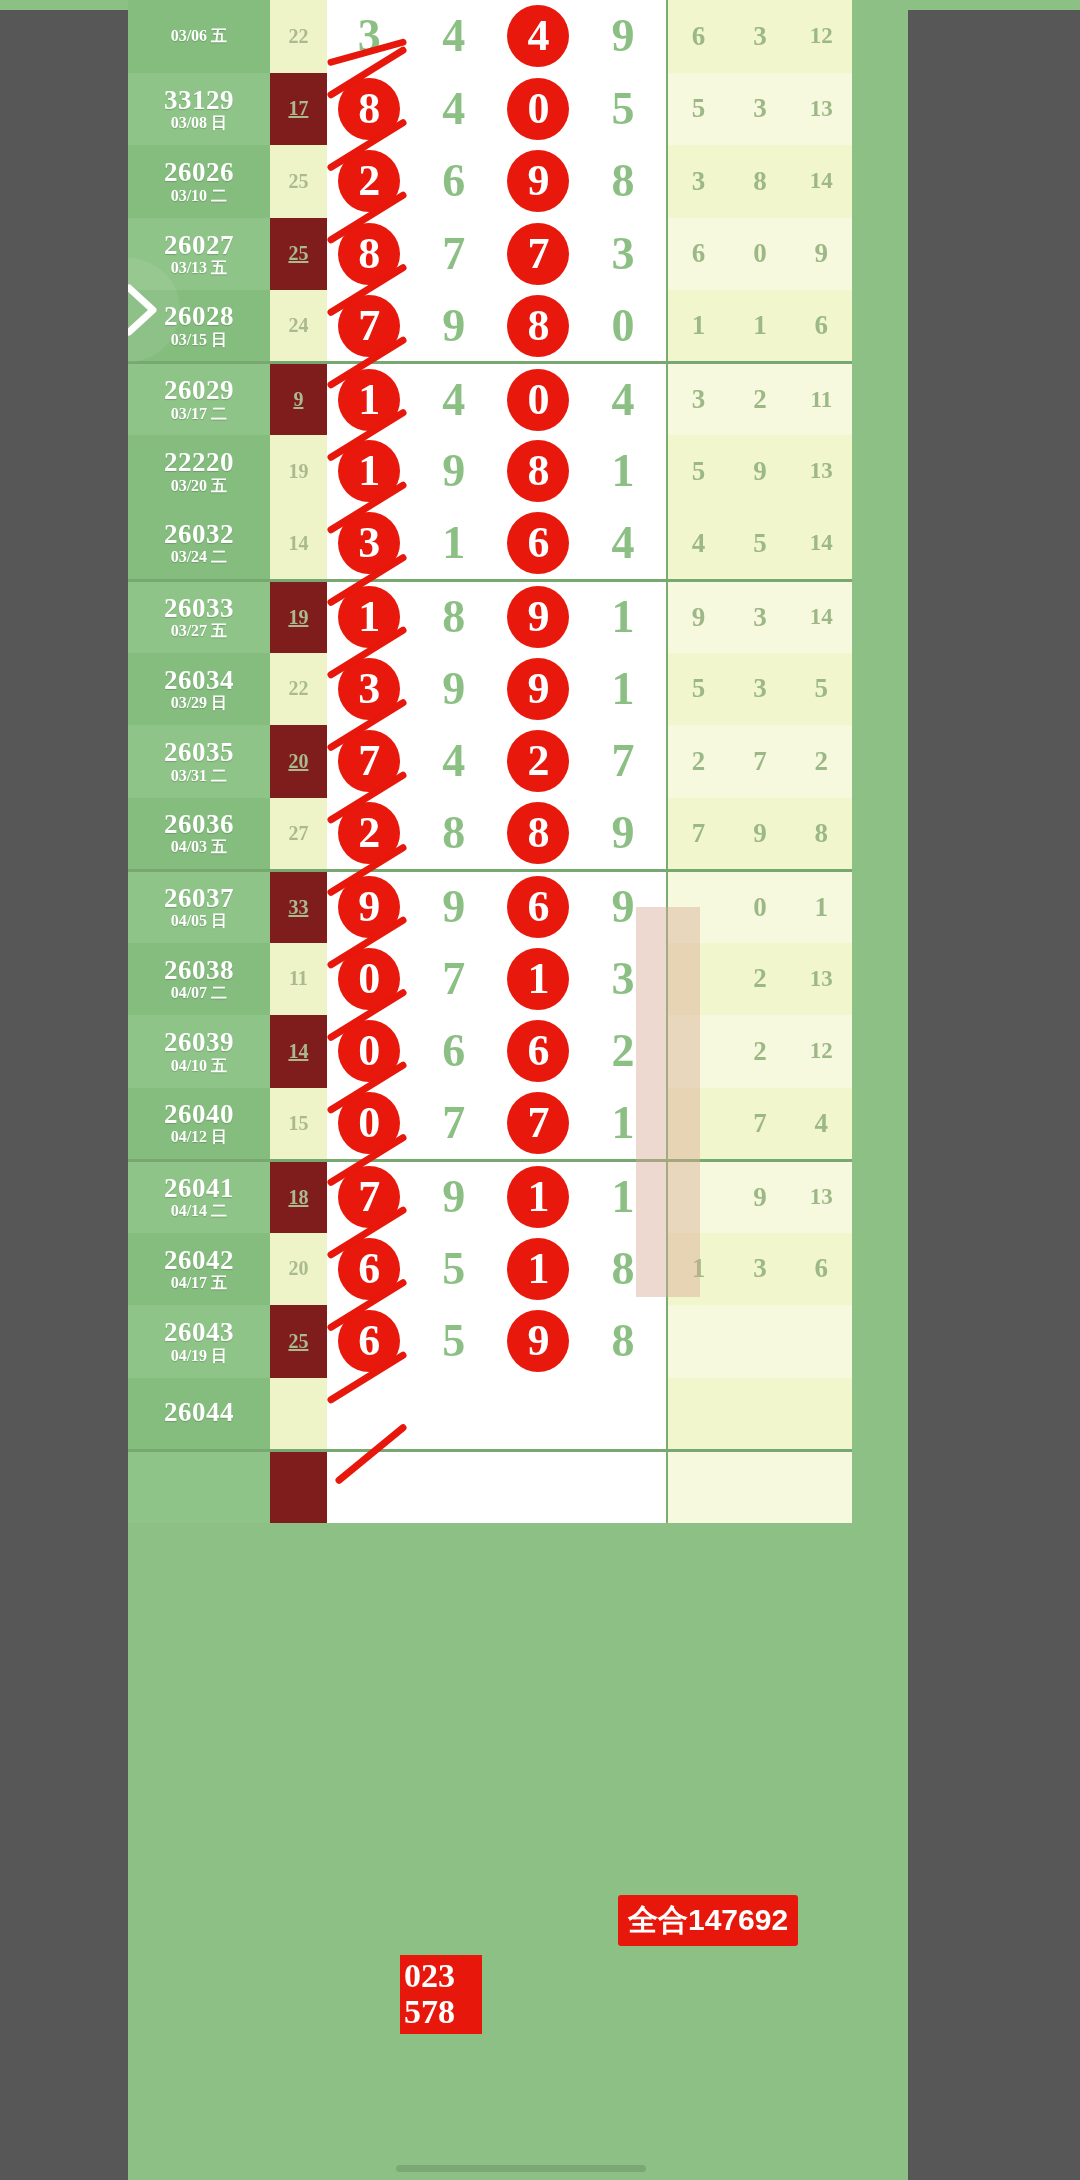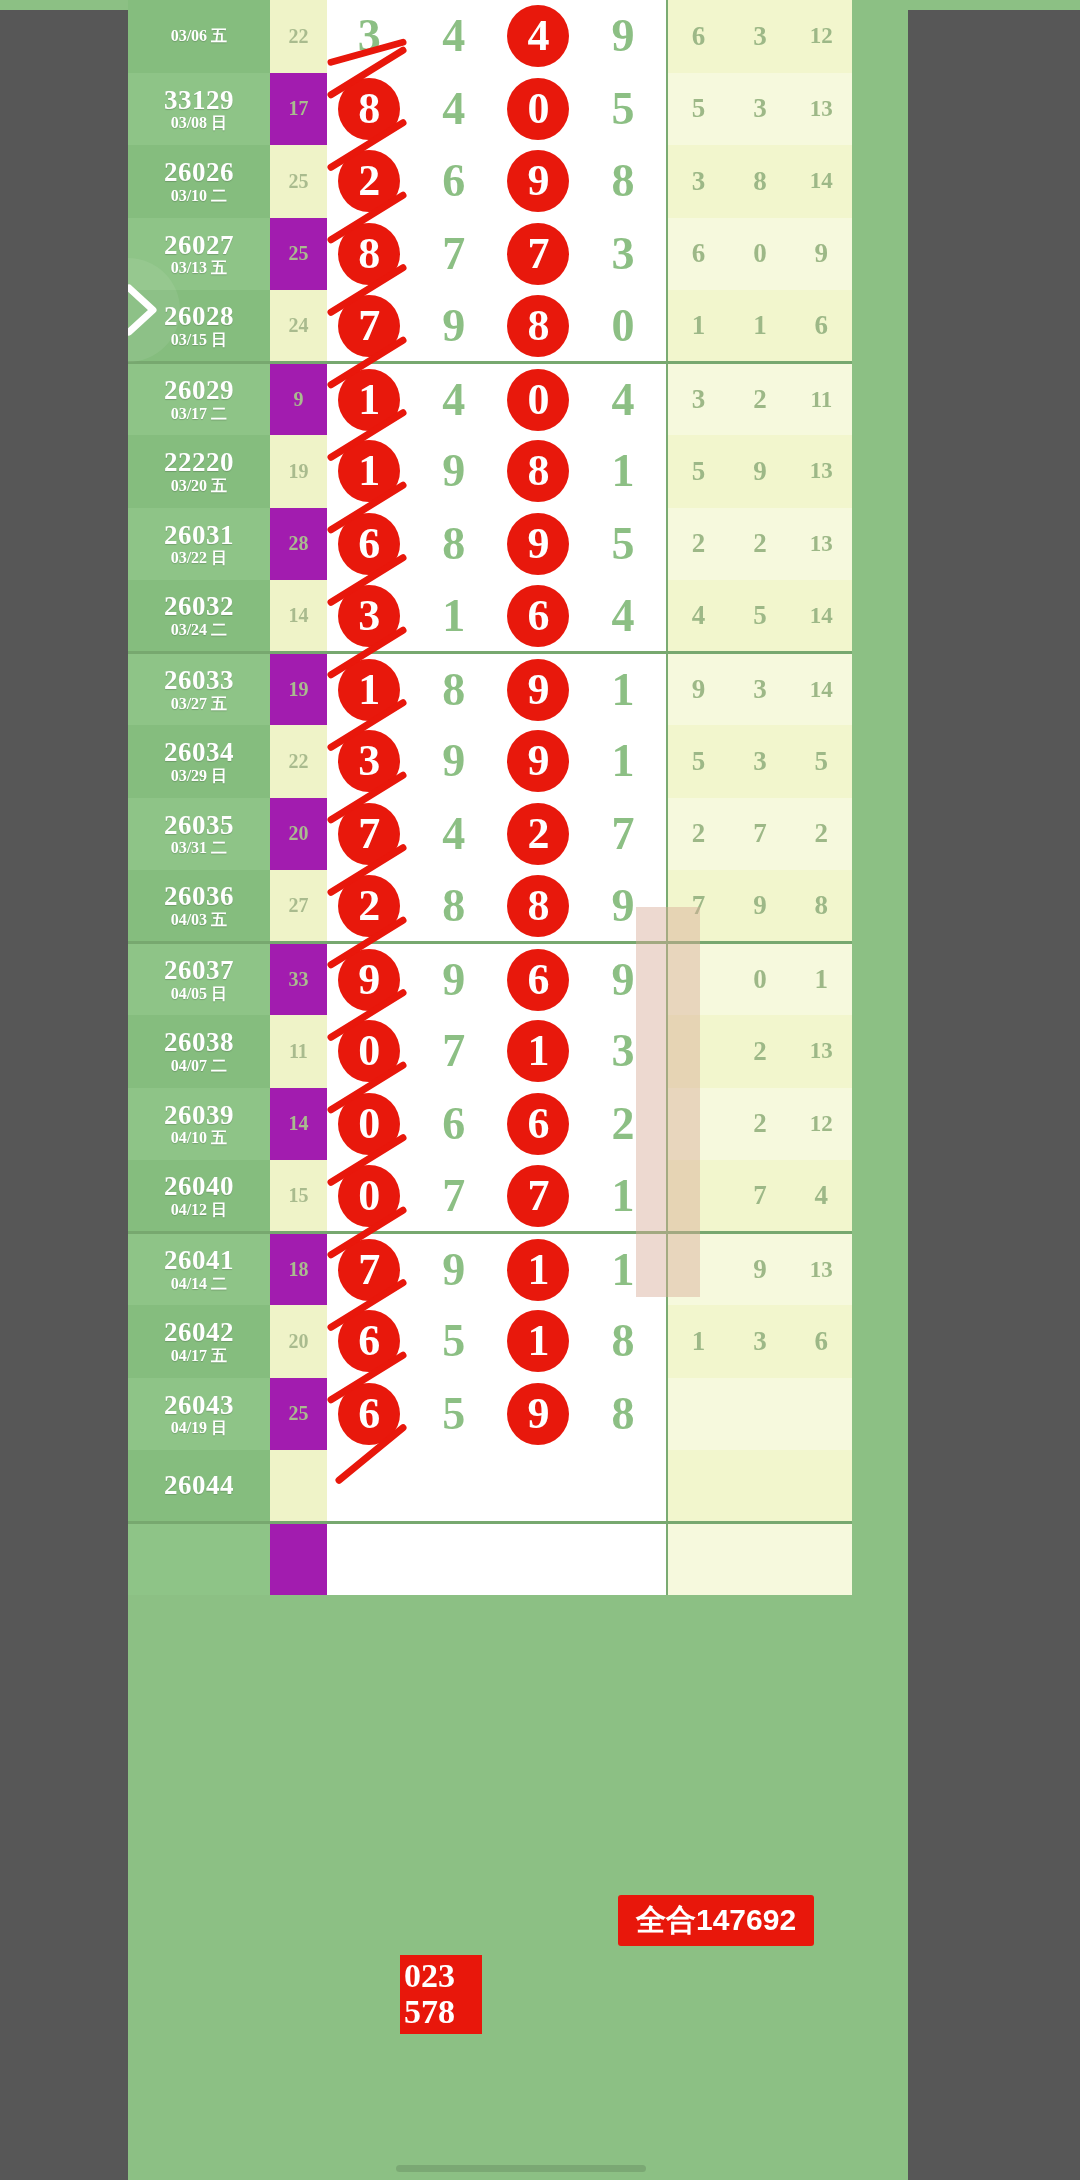--- a/index.html
+++ b/index.html
@@ -67,21 +67,21 @@
 
   
   .cell-sum{
     background:#eff3c8;
     color:#a9bb8e;
     text-align:center;
     font-size:20px;font-weight:bold;
     border-bottom:1px solid #e2e8b6;
     border-right:2px solid #7aab72;
   }
-  .cell-sum.alt{background:#a21caf;}
+  .cell-sum.alt{background:#7f1d1d;text-decoration:underline;}
 
   
   .cell-d{
     background:#ffffff;
     text-align:center;
     position:relative;
     border-right:1px solid #eeeeee;
     border-bottom:1px solid #f0f0f0;
   }
   .cell-d.lastd{border-right:2px solid #7aab72;}
@@ -120,21 +120,21 @@
   }
 
   
   .badge{
     position:absolute;z-index:20;
     background:#e8170b;color:#fff;font-weight:bold;
     font-family:"Liberation Sans", sans-serif;
   }
   .badge-total{
     left:490px;top:1895px;
-    padding:5px 18px;font-size:30px;border-radius:3px;
+    padding:5px 10px;font-size:30px;border-radius:3px;
     white-space:nowrap;
   }
   .badge-pick{
     left:272px;top:1955px;
     width:66px;
     font-size:34px;line-height:36px;
     text-align:left;padding:3px 12px 4px 4px;
     font-family:"Liberation Serif", serif;
   }
   .badge-pick span{display:block;}
@@ -257,34 +257,20 @@
             <span class="issue-dt">03/20 五</span>
           </td>
           <td class="cell-sum c-sum">19</td>
           <td class="cell-d c-d"><span class="num hit">1</span></td>
           <td class="cell-d c-d"><span class="num">9</span></td>
           <td class="cell-d c-d"><span class="num hit">8</span></td>
           <td class="cell-d c-d lastd"><span class="num">1</span></td>
           <td class="cell-t c-t">5</td>
           <td class="cell-t c-t">9</td>
           <td class="cell-t c-t small">13</td>
-        </tr>
-        <tr class="row">
-          <td class="cell-issue c-issue alt">
-            <span class="issue-no">26031</span>
-            <span class="issue-dt">03/22 日</span>
-          </td>
-          <td class="cell-sum c-sum alt">28</td>
-          <td class="cell-d c-d"><span class="num hit">6</span></td>
-          <td class="cell-d c-d"><span class="num">8</span></td>
-          <td class="cell-d c-d"><span class="num hit">9</span></td>
-          <td class="cell-d c-d lastd"><span class="num">5</span></td>
-          <td class="cell-t c-t alt">2</td>
-          <td class="cell-t c-t alt">2</td>
-          <td class="cell-t c-t alt small">13</td>
         </tr>
         <tr class="row grp">
           <td class="cell-issue c-issue">
             <span class="issue-no">26032</span>
             <span class="issue-dt">03/24 二</span>
           </td>
           <td class="cell-sum c-sum">14</td>
           <td class="cell-d c-d"><span class="num hit">3</span></td>
           <td class="cell-d c-d"><span class="num">1</span></td>
           <td class="cell-d c-d"><span class="num hit">6</span></td>

